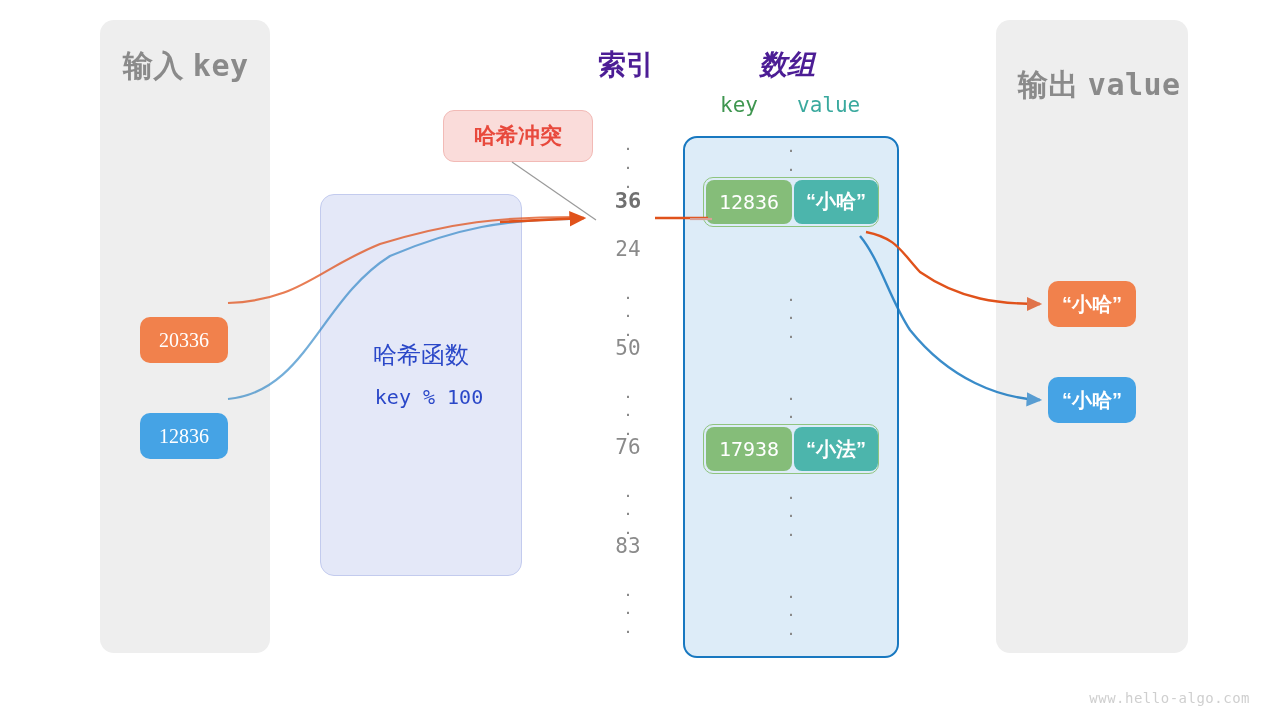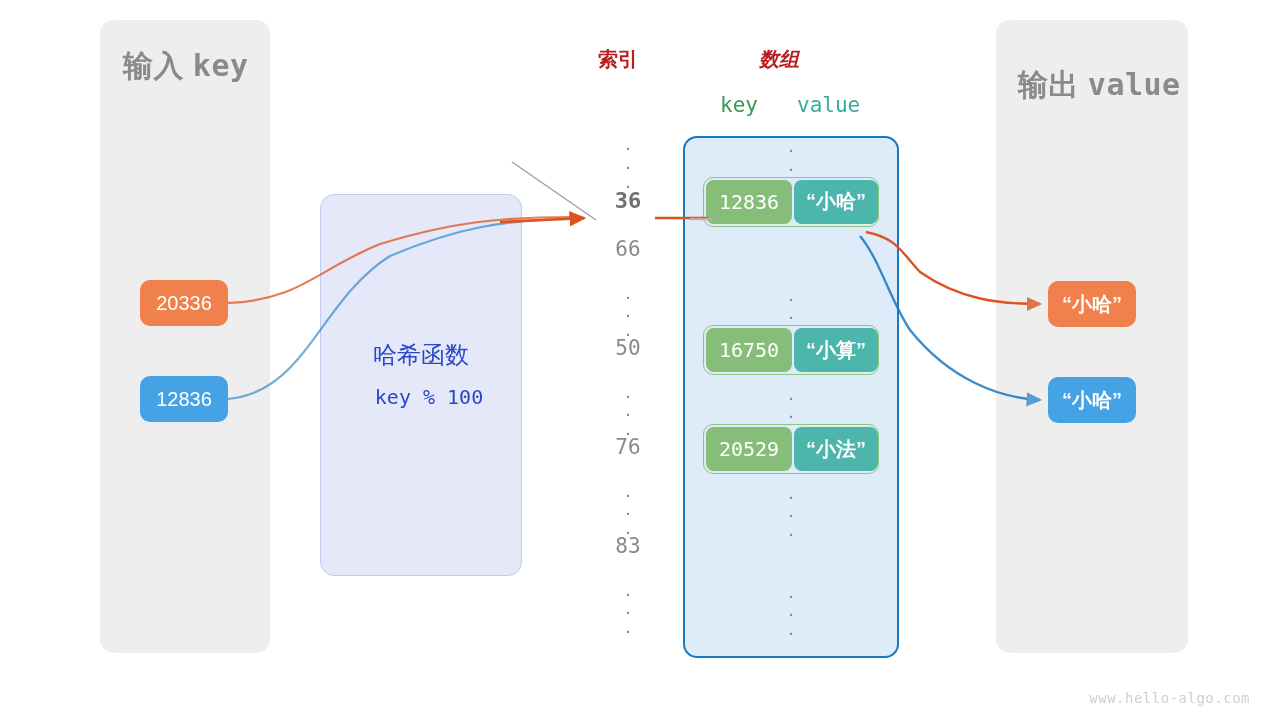--- a/index.html
+++ b/index.html
@@ -30,23 +30,23 @@
     white-space: nowrap;
     letter-spacing: 0.5px;
   }
   #title-input  { left: 123px; top: 46px; }
   #title-output { left: 1018px; top: 46px; margin-top: 19px; }
   .mono { font-family: "DejaVu Sans Mono", "Liberation Mono", monospace; }
 
   
   .col-title {
     position: absolute;
-    color: #b91c1c;
+    color: #4c1d95;
     font-weight: bold;
-    font-size: 20px;
+    font-size: 28px;
     white-space: nowrap;
   }
   #title-index { left: 598px; top: 46px; }
   #title-array { left: 759px; top: 46px; font-style: italic; }
 
   .kv-head {
     position: absolute;
     top: 93px;
     font-family: "DejaVu Sans Mono", "Liberation Mono", monospace;
     font-size: 21px;
@@ -167,21 +167,21 @@
 
   
   .chip {
     position: absolute;
     width: 88px; height: 46px;
     border-radius: 10px;
     display: flex; align-items: center; justify-content: center;
     color: #ffffff;
     font-size: 20px;
   }
-  .chip.mono-chip { font-family: Liberation Sans, sans-serif; }
+  .chip.mono-chip { font-family: Liberation Serif, serif; margin-top: 37px; }
   .chip.bold-chip { font-weight: bold; }
   .chip.orange { background: #f1814c; }
   .chip.blue   { background: #45a3e5; }
 
   #in-key-0  { left: 140px; top: 280px; }
   #in-key-1  { left: 140px; top: 376px; }
   #out-val-0 { left: 1048px; top: 281px; }
   #out-val-1 { left: 1048px; top: 377px; }
 
   
@@ -217,29 +217,30 @@
   <div class="col-title" id="title-index">索引</div>
   <div class="col-title" id="title-array">数组</div>
   <div class="kv-head" id="head-key">key</div>
   <div class="kv-head" id="head-value">value</div>
 
   <div id="hash-box">
     <div class="hb-title">哈希函数</div>
     <div class="hb-formula">key % 100</div>
   </div>
 
+  <div id="collision-box">哈希冲突</div>
 
   <div id="index-column">
       <div class="dots-col" style="left: 598px; top: 138px;">
         <b>·</b>
         <b>·</b>
         <b>·</b>
       </div>
       <div class="idx hl" style="left: 598px; top: 187.5px;">36</div>
-      <div class="idx" style="left: 598px; top: 237px;">66</div>
+      <div class="idx" style="left: 598px; top: 237px;">24</div>
       <div class="dots-col" style="left: 598px; top: 286.5px;">
         <b>·</b>
         <b>·</b>
         <b>·</b>
       </div>
       <div class="idx" style="left: 598px; top: 336px;">50</div>
       <div class="dots-col" style="left: 598px; top: 385.5px;">
         <b>·</b>
         <b>·</b>
         <b>·</b>
@@ -266,31 +267,27 @@
       </div>
       <div class="pair" style="top: 38.5px;">
         <div class="cell-key">12836</div>
         <div class="cell-val">“小哈”</div>
       </div>
       <div class="arr-dots" style="top: 150.5px;">
         <b>·</b>
         <b>·</b>
         <b>·</b>
       </div>
-      <div class="pair" style="top: 187px;">
-        <div class="cell-key">16750</div>
-        <div class="cell-val">“小算”</div>
-      </div>
       <div class="arr-dots" style="top: 249.5px;">
         <b>·</b>
         <b>·</b>
         <b>·</b>
       </div>
       <div class="pair" style="top: 286px;">
-        <div class="cell-key">20529</div>
+        <div class="cell-key">17938</div>
         <div class="cell-val">“小法”</div>
       </div>
       <div class="arr-dots" style="top: 348.5px;">
         <b>·</b>
         <b>·</b>
         <b>·</b>
       </div>
       <div class="arr-dots" style="top: 447.5px;">
         <b>·</b>
         <b>·</b>

